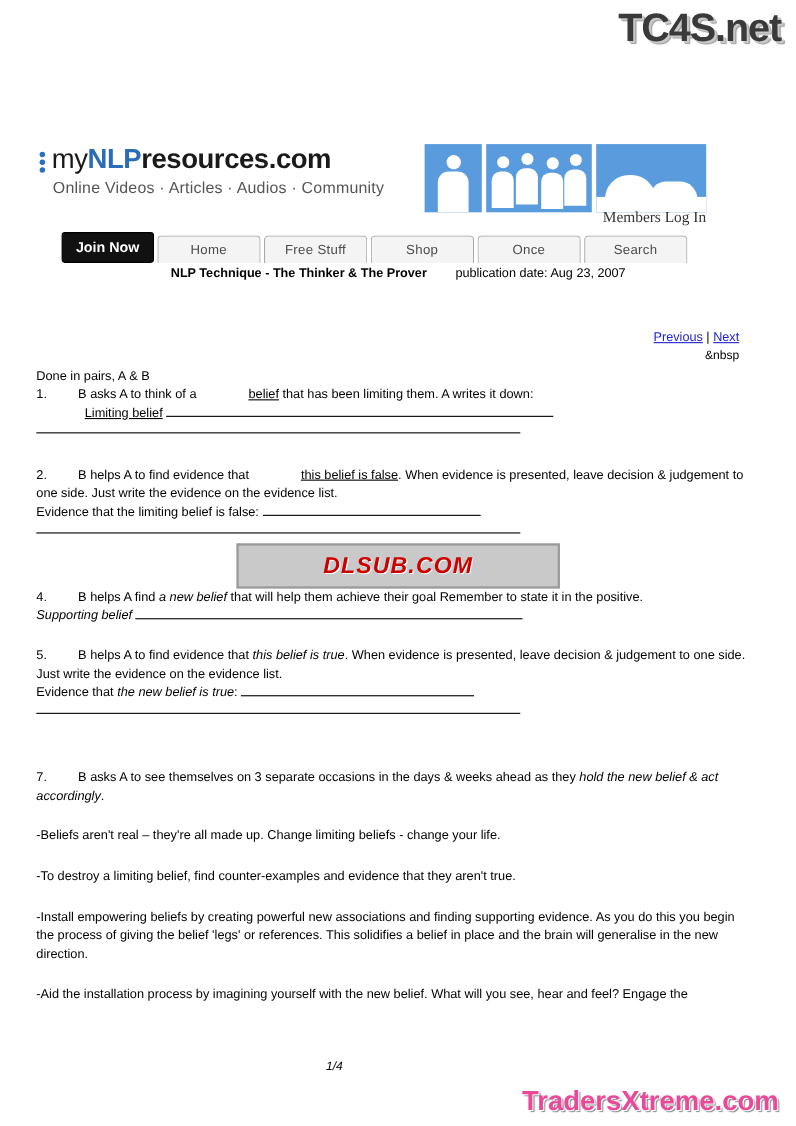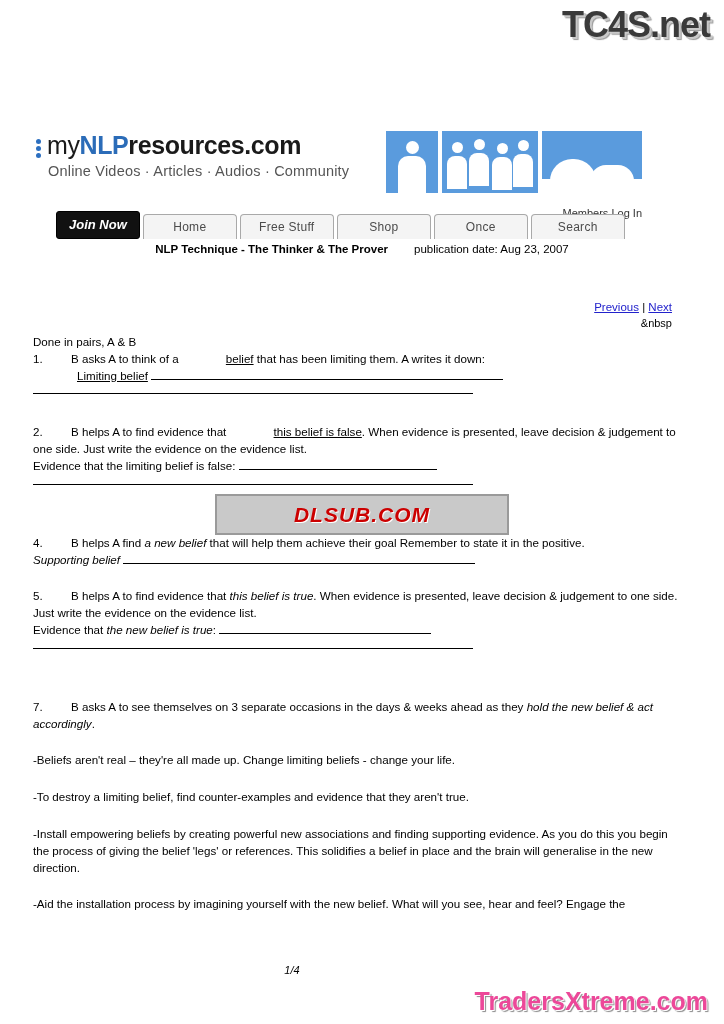--- a/index.html
+++ b/index.html
@@ -108,40 +108,39 @@
   .p2 .h { width: 11px; height: 11px; border-radius: 50%; }
   .p2 .b { width: 20px; height: 33px; border-radius: 8px 8px 0 0; }
   
   .p3 .ground { left: 0; bottom: 0; width: 100px; height: 14px; }
   .p3 .hill { left: 8px; bottom: 12px; width: 46px; height: 22px; border-radius: 24px 24px 0 0; }
   .p3 .hill2 { left: 48px; bottom: 12px; width: 44px; height: 16px; border-radius: 20px 20px 0 0; }
 
   .members-login {
     position: absolute;
     right: 0;
-    top: 76px;
-    font-family: Liberation Sans, sans-serif;
-    font-size: 11px;
+    top: 60px;
+    font-family: Liberation Serif, serif;
+    font-size: 14px;
     color: #333;
   }
 
   .navbar {
     position: absolute;
     left: 22px;
     top: 80px;
     display: flex;
     gap: 3px;
     align-items: flex-end;
   }
   .nav-join {
     background: #111;
     color: #fff;
     font-family: "Liberation Sans", sans-serif;
     font-weight: bold;
-    font-style: italic;
     font-size: 13px;
     padding: 5px 12px 6px 12px;
     border-radius: 3px;
     border: 1px solid #000;
   }
   .nav-tab {
     border: 1px solid #a9a9a9;
     border-bottom: none;
     background: #f4f4f4;
     font-family: "Liberation Sans", sans-serif;
@@ -239,21 +238,21 @@
     font-style: italic;
     font-size: 21px;
     color: #cc0000;
     letter-spacing: 1px;
     text-shadow: 1px 1px 0 #ffffff;
   }
 
   
   .page-num {
     position: absolute;
-    left: 4px;
+    left: 16px;
     top: 964px;
     width: 576px;
     text-align: center;
     font-family: "Liberation Sans", sans-serif;
     font-style: italic;
     font-size: 11px;
   }
   .tx-footer {
     position: absolute;
     right: 16px;

